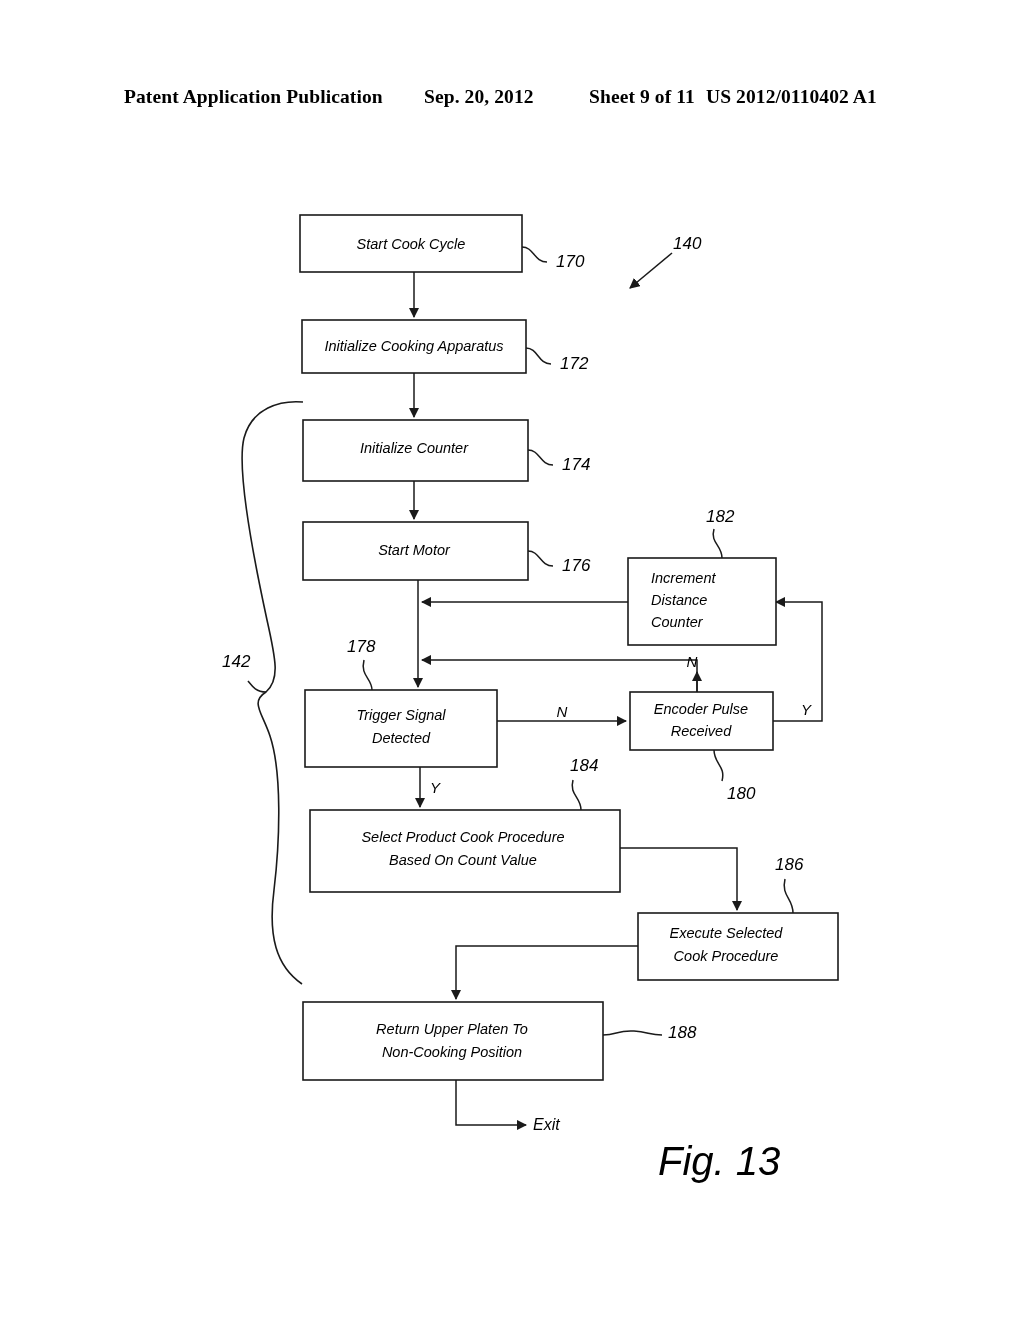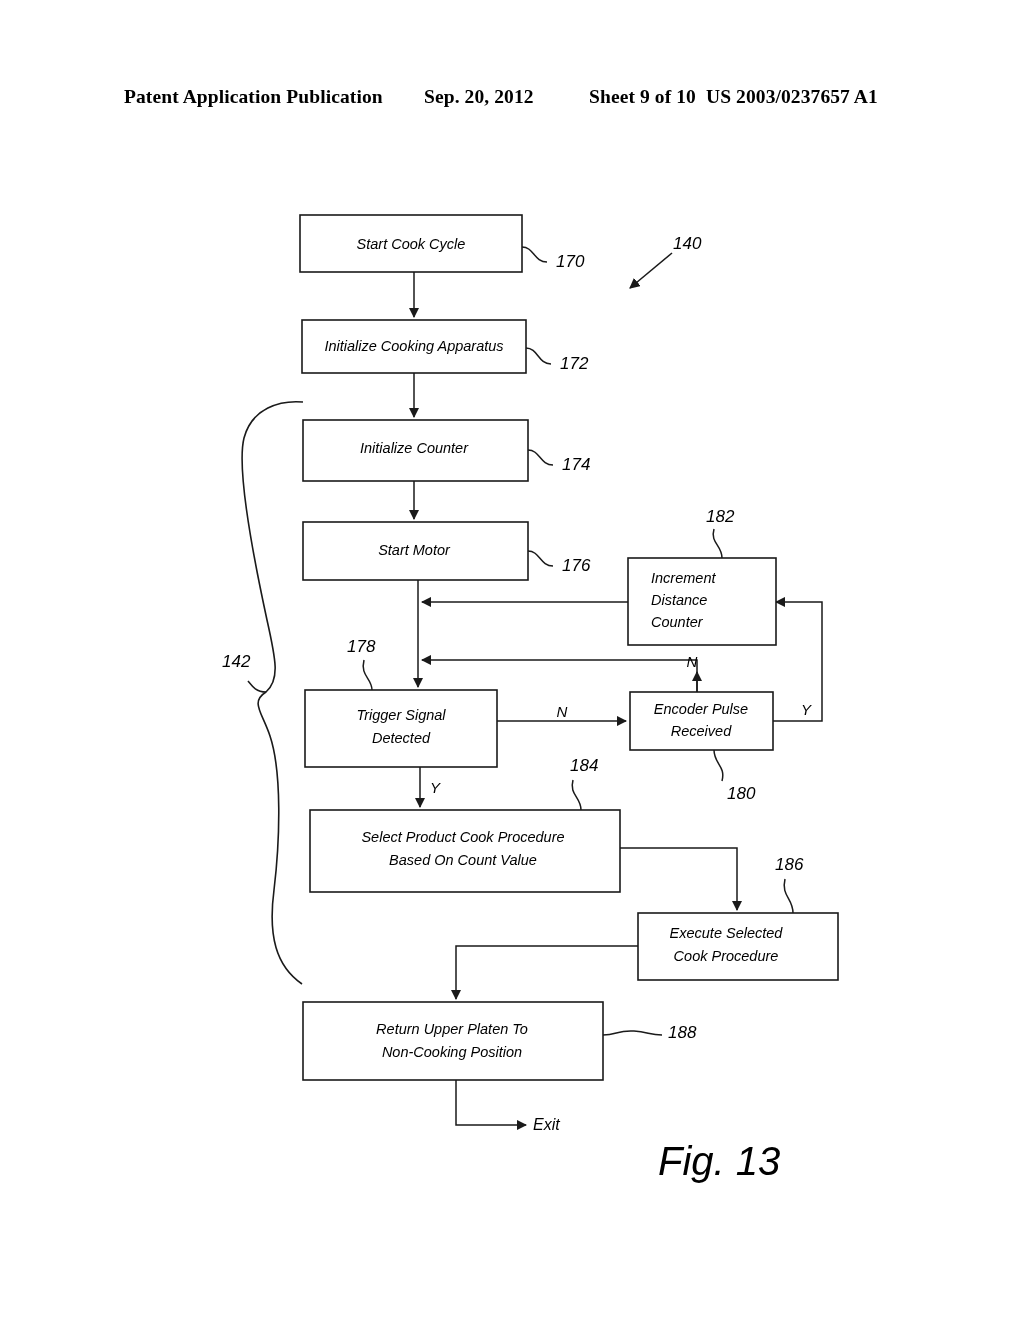--- a/index.html
+++ b/index.html
@@ -115,22 +115,22 @@
   }
 </style>
 </head>
 <body>
 
 <div id="page">
 
   <div id="header">
     <span class="h-pub">Patent Application Publication</span>
     <span class="h-date">Sep. 20, 2012</span>
-    <span class="h-sheet">Sheet 9 of 10</span>
-    <span class="h-num">US 2003/0237657 A1</span>
+    <span class="h-sheet">Sheet 9 of 11</span>
+    <span class="h-num">US 2012/0110402 A1</span>
   </div>
 
   <svg id="figure" viewBox="0 0 1024 1320">
     <defs>
       <marker id="arrow" viewBox="0 0 10 10" refX="9" refY="5" markerWidth="7" markerHeight="7" orient="auto-start-reverse">
         <path d="M 0 0 L 10 5 L 0 10 z" fill="#1a1a1a"></path>
       </marker>
     </defs>
 
     <g>

